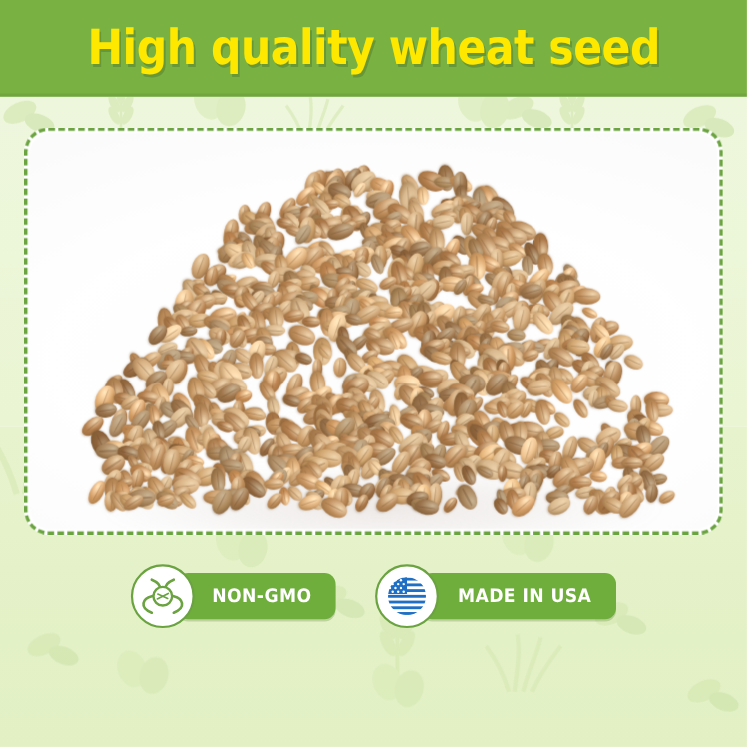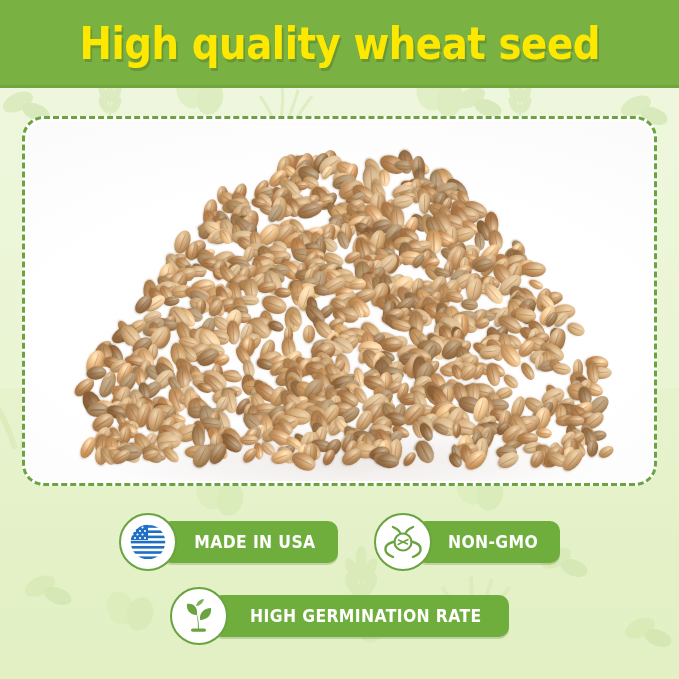--- a/index.html
+++ b/index.html
@@ -1274,20 +1274,39 @@
         </div>
     </div>
   </div>
 
   <div class="badges">
 
     <div class="badge-row row1">
 
       <div class="badge">
         <div class="badge-icon">
+          <svg width="40" height="40" viewBox="0 0 40 40">
+            <g stroke="#6aa340" stroke-width="2.4" fill="none" stroke-linecap="round">
+              <path d="M10 5 C22 10 18 18 10 20 C2 22 -2 30 10 35"></path>
+              <path d="M30 5 C18 10 22 18 30 20 C38 22 42 30 30 35"></path>
+            </g>
+            <circle cx="20" cy="20" r="8.5" fill="#ffffff" stroke="#6aa340" stroke-width="2.2"></circle>
+            <g stroke="#6aa340" stroke-width="1.5" stroke-linecap="round">
+              <line x1="15" y1="22.5" x2="25" y2="17.5"></line>
+              <line x1="15.5" y1="18" x2="24.5" y2="22"></line>
+            </g>
+          </svg>
+        </div>
+        <div class="badge-pill">
+          <span class="badge-label">NON-GMO</span>
+        </div>
+      </div>
+
+      <div class="badge">
+        <div class="badge-icon">
           <svg width="42" height="42" viewBox="0 0 42 42">
             <defs>
                 <clipPath id="cflag">
                   <circle cx="21" cy="21" r="18"></circle>
                 </clipPath>
               </defs>
             <g clip-path="url(#cflag)">
               <rect x="0" y="0" width="42" height="42" fill="#ffffff"></rect>
               <g fill="#1f6fc4">
                 <rect x="0" y="4.2" width="42" height="2.6"></rect>
@@ -1321,56 +1340,21 @@
               </g>
             </g>
             <circle cx="21" cy="21" r="18" fill="none" stroke="#ffffff" stroke-width="1.5"></circle>
           </svg>
         </div>
         <div class="badge-pill">
           <span class="badge-label">MADE IN USA</span>
         </div>
       </div>
 
-      <div class="badge">
-        <div class="badge-icon">
-          <svg width="40" height="40" viewBox="0 0 40 40">
-            <g stroke="#6aa340" stroke-width="2.4" fill="none" stroke-linecap="round">
-              <path d="M10 5 C22 10 18 18 10 20 C2 22 -2 30 10 35"></path>
-              <path d="M30 5 C18 10 22 18 30 20 C38 22 42 30 30 35"></path>
-            </g>
-            <circle cx="20" cy="20" r="8.5" fill="#ffffff" stroke="#6aa340" stroke-width="2.2"></circle>
-            <g stroke="#6aa340" stroke-width="1.5" stroke-linecap="round">
-              <line x1="15" y1="22.5" x2="25" y2="17.5"></line>
-              <line x1="15.5" y1="18" x2="24.5" y2="22"></line>
-            </g>
-          </svg>
-        </div>
-        <div class="badge-pill">
-          <span class="badge-label">NON-GMO</span>
-        </div>
-      </div>
-
     </div>
 
     <div class="badge-row row2">
 
 
-      <div class="badge">
-        <div class="badge-icon">
-          <svg width="42" height="42" viewBox="0 0 42 42">
-            <g fill="#6aa340">
-              <path d="M20 34 C20 26 19 18 16 12 C19 18 21 24 21 34 Z"></path>
-              <path d="M19 20 C12 20 8 15 9 9 C16 8 20 13 19 20 Z"></path>
-              <path d="M22 25 C29 25 34 20 33 13 C26 13 21 18 22 25 Z"></path>
-              <path d="M18 11 C19 7 22 4 26 4 C25 8 22 11 18 11 Z" opacity=".85"></path>
-            </g>
-            <rect x="13" y="33.5" width="15" height="3.2" rx="1.6" fill="#6aa340"></rect>
-          </svg>
-        </div>
-        <div class="badge-pill">
-          <span class="badge-label lg">HIGH GERMINATION RATE</span>
-        </div>
-      </div>
 
     </div>
   </div>
 </div>
 
 </body></html>

